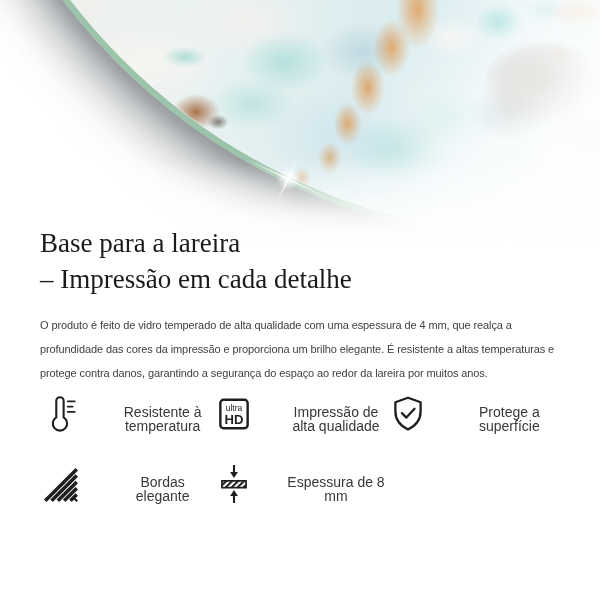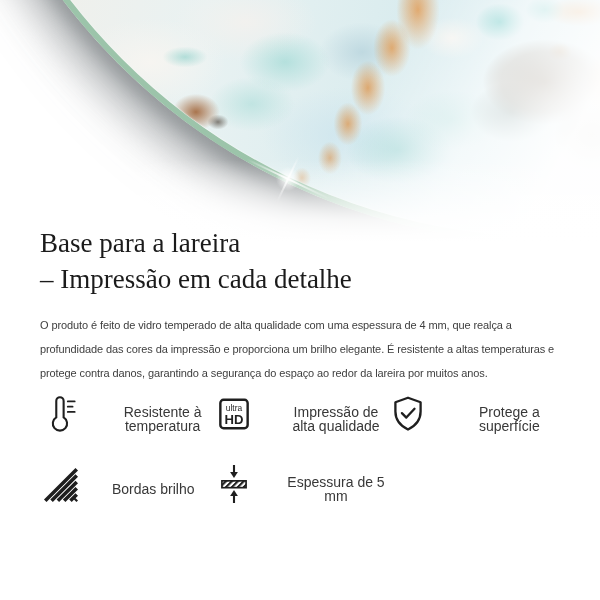--- a/index.html
+++ b/index.html
@@ -181,34 +181,34 @@
       <div class="feature-label">Protege a superfície</div>
     </div>
 
 
     <div class="feature">
       <div class="icon-wrap">
         <svg viewBox="0 0 40 40">
           <path class="stroked" stroke-width="3.4" d="M5 36 L35 6 M11 36 L35 12 M17 36 L35 18 M23 36 L35 24 M29 36 L35 30 M33.5 36 L35 34.5"></path>
         </svg>
       </div>
-      <div class="feature-label">Bordas brilho</div>
+      <div class="feature-label">Bordas elegante</div>
     </div>
 
     <div class="feature">
       <div class="icon-wrap">
         <svg viewBox="0 0 40 40">
           <defs>
             <pattern id="hatch" width="4" height="4" patternUnits="userSpaceOnUse" patternTransform="rotate(45)">
               <rect width="2" height="4" fill="#1f1f1f"></rect>
             </pattern>
           </defs>
           <rect x="8.5" y="17" width="23" height="6.5" fill="url(#hatch)" stroke="#1f1f1f" stroke-width="1.6"></rect>
           <path class="stroked" stroke-width="2" d="M20 2 V8.5 M20 38 V31.5"></path>
           <polygon class="filled" points="16.3,8.5 23.7,8.5 20,14.2"></polygon>
           <polygon class="filled" points="16.3,31.5 23.7,31.5 20,25.8"></polygon>
         </svg>
       </div>
-      <div class="feature-label">Espessura de 5 mm</div>
+      <div class="feature-label">Espessura de 8 mm</div>
     </div>
 
   </div>
 </div>
 
 </body></html>

